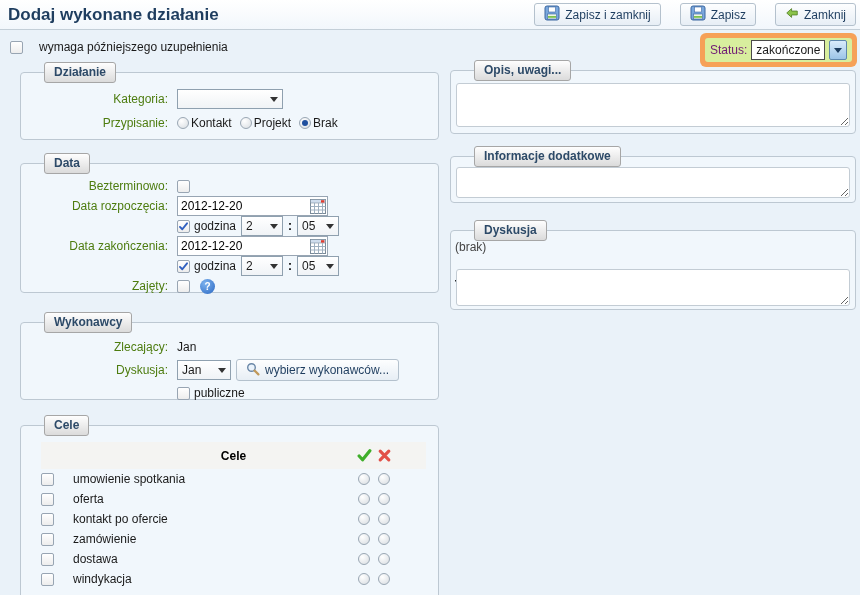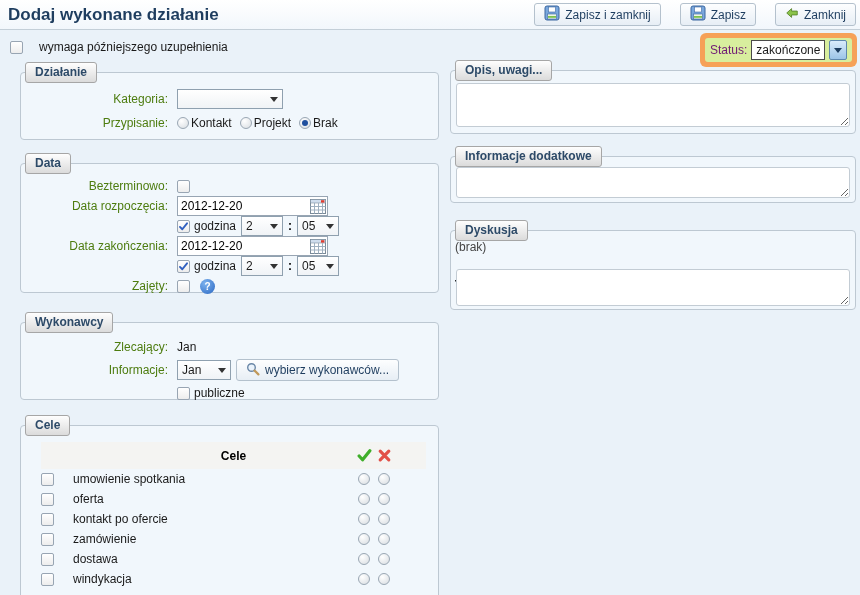--- a/index.html
+++ b/index.html
@@ -28,21 +28,21 @@
   .status-select { flex:1; height:20px; background:#fff; border:1px solid #4a4a4a;
                    display:flex; align-items:center; padding:0 4px; cursor:pointer; }
   .status-arrow-btn { width:18px; height:20px; background:linear-gradient(#d9ebfb,#9cc4e7);
                       border:1px solid #5e87ad; border-radius:2px; display:flex; align-items:center;
                       justify-content:center; cursor:pointer; }
   .tri-down { width:0; height:0; border-left:4px solid transparent; border-right:4px solid transparent;
               border-top:5px solid #1c3c5e; }
 
   
   .panel { position:absolute; border:1px solid #bdc8d2; border-radius:4px; background:#f1f7fc; }
-  .legend { position:absolute; top:-11px; left:4px; height:21px; line-height:19px; padding:0 9px;
+  .legend { position:absolute; top:-11px; left:23px; height:21px; line-height:19px; padding:0 9px;
             background:linear-gradient(#fefefe,#dbdbdb); border:1px solid #a6a6a6; border-radius:3px;
             font-weight:bold; color:#2d4a68; white-space:nowrap; }
   .panel-body { position:absolute; left:0; right:0; top:12px; bottom:0; padding:4px 8px; }
 
   .frow { display:flex; align-items:center; min-height:20px; }
   .flabel { width:148px; text-align:right; font-weight:normal; color:#4d7c0f; padding-right:9px; flex:none; }
   .findent { width:148px; flex:none; }
 
   
   .cb { width:13px; height:13px; border:1px solid #98a5b3; border-radius:2px;
@@ -273,21 +273,21 @@
   </div>
 
   <div class="panel" style="left:20px; top:322px; width:419px; height:78px;">
     <div class="legend">Wykonawcy</div>
     <div class="panel-body" style="top:10px;">
       <div class="frow">
         <span class="flabel">Zlecający:</span>
         <span class="plain">Jan</span>
       </div>
       <div class="frow" style="margin-top:2px;">
-        <span class="flabel">Informacje:</span>
+        <span class="flabel">Dyskusja:</span>
         <span class="sel" style="width:54px;">
           <span class="sel-val">Jan</span>
           <span class="sel-arrow">
               <span class="tri-down" style="border-top-color:#333;"></span>
             </span>
         </span>
         <button class="btn" style="margin-left:5px; height:22px;">
           <span>
             <svg width="14" height="14" viewBox="0 0 14 14">
                 <circle cx="5.5" cy="5.5" r="3.8" fill="#eaf3fc" stroke="#6b88a8" stroke-width="1.4"></circle>

